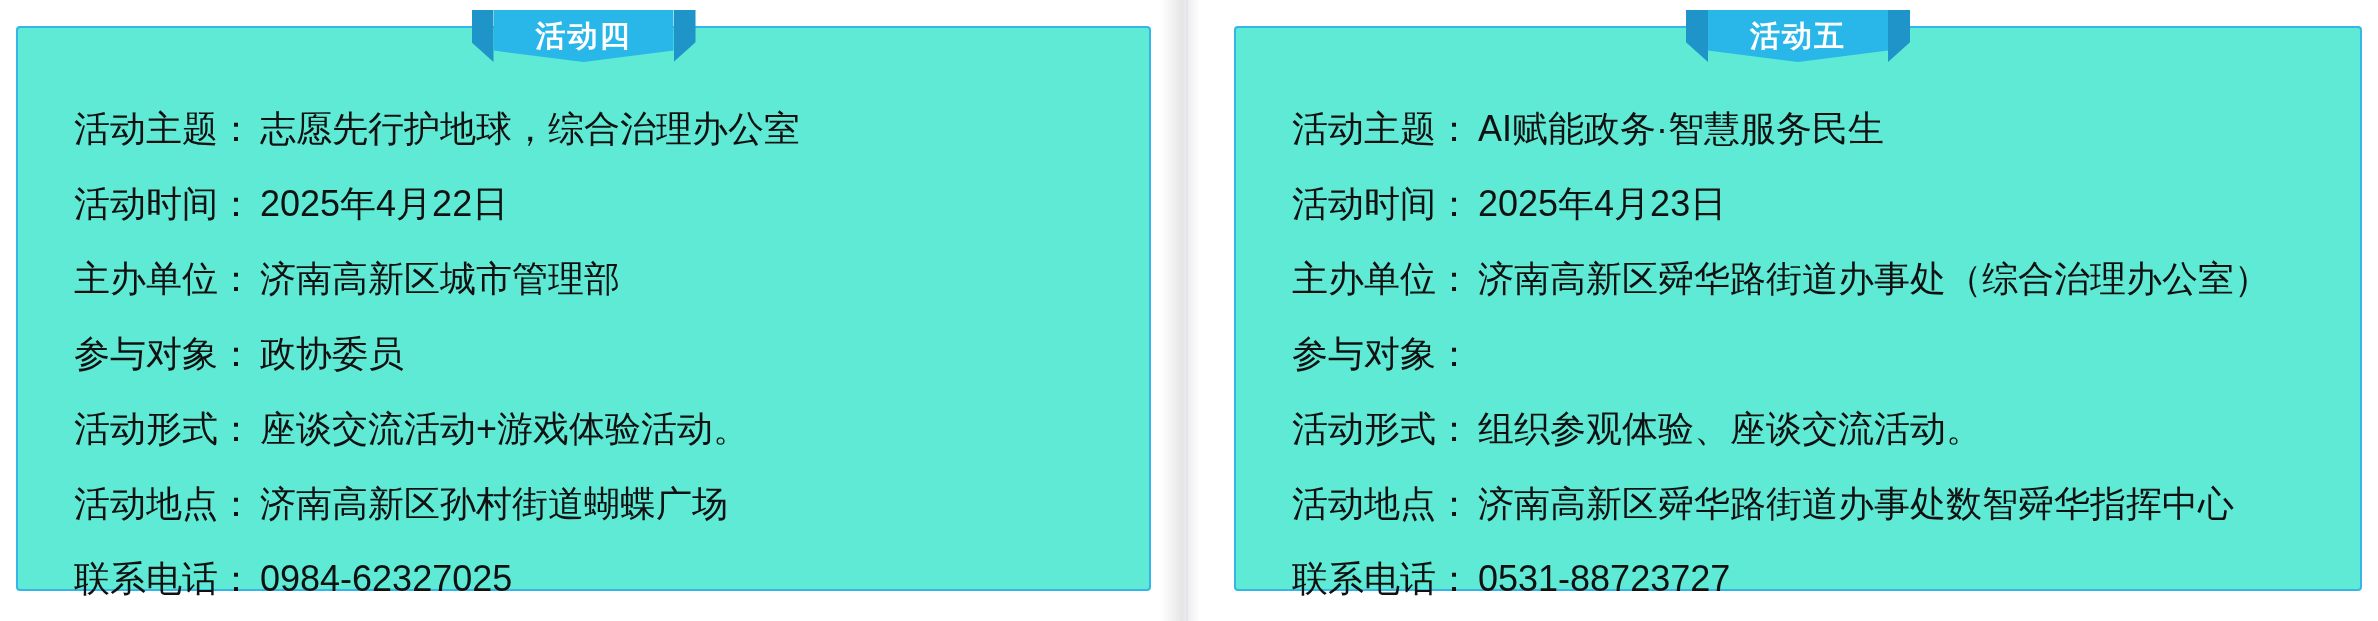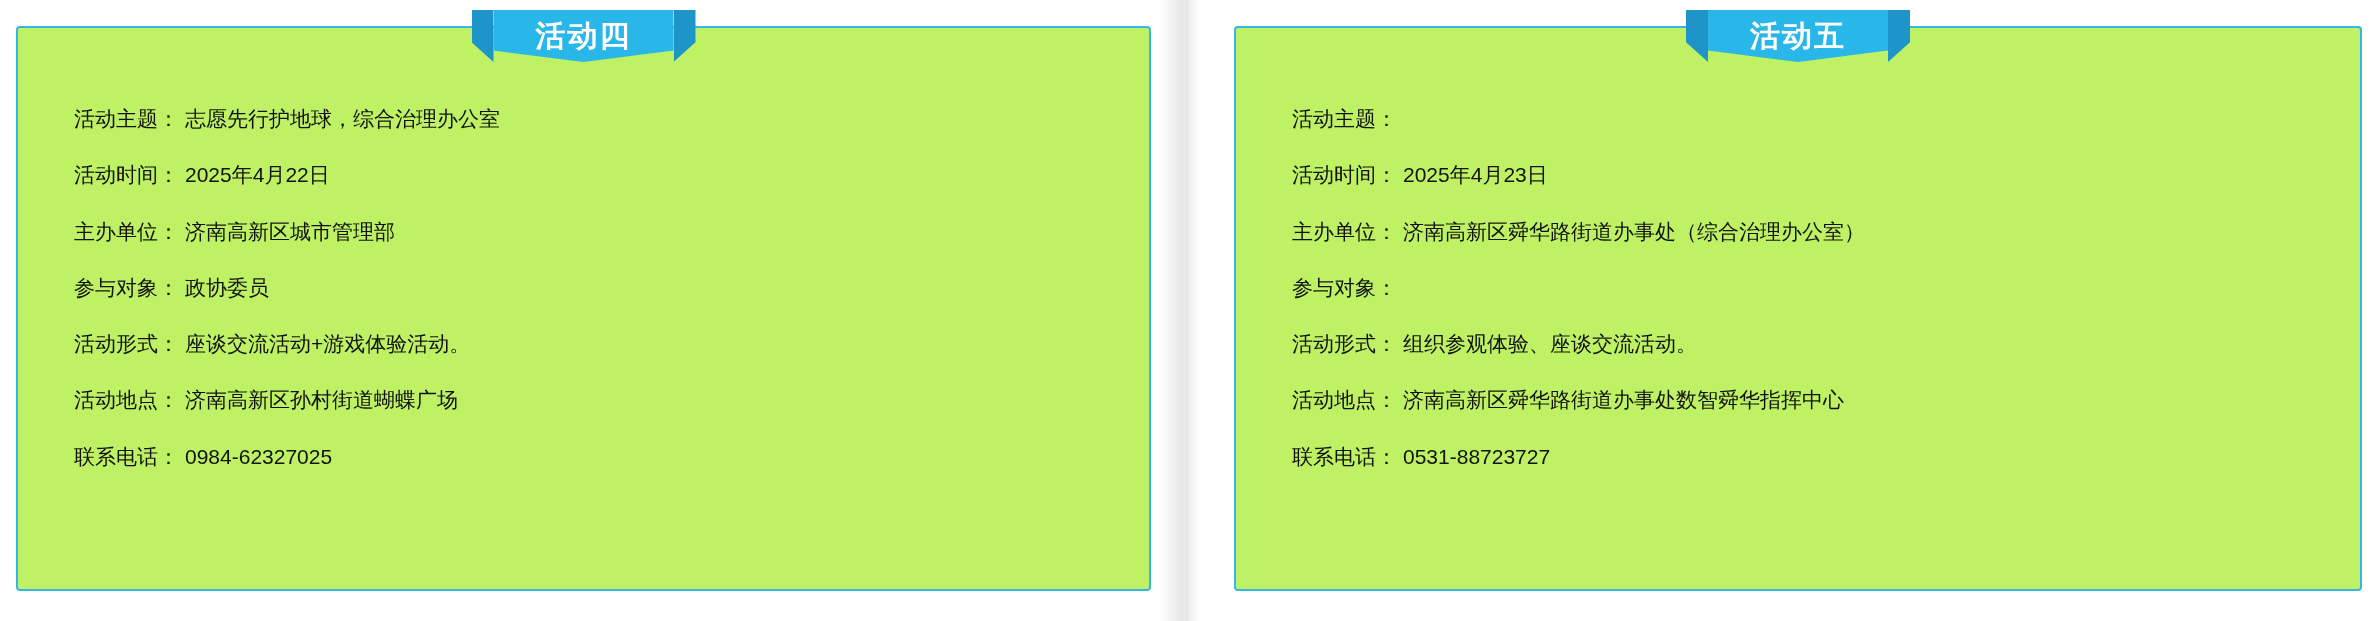--- a/index.html
+++ b/index.html
@@ -38,21 +38,21 @@
     background: #e2e6ea;
     pointer-events: none;
   }
 
   .card {
     position: absolute;
     top: 26px;
     height: 565px;
     border: 2px solid #35b6e8;
     border-radius: 4px;
-    background: #bef264;
+    background: #5eead4;
     box-sizing: border-box;
   }
   .card.left  { left: 16px;   width: 1135px; }
   .card.right { left: 1234px; width: 1128px; padding-left: 40px; }
 
   
   .ribbon {
     position: absolute;
     top: -18px;
     left: 50%;
@@ -90,21 +90,21 @@
     left: 0;
     right: 0;
     top: 78px;
     padding: 0 56px;
     box-sizing: border-box;
   }
   .row {
     display: flex;
     align-items: baseline;
     margin-bottom: 30px;
-    font-size: 21px;
+    font-size: 36px;
     color: #1a1a1a;
     line-height: 1.25;
     white-space: nowrap;
   }
   .row:last-child { margin-bottom: 16px; }
   .row .label {
     flex: 0 0 auto;
     color: #111111;
   }
   .row .value {
@@ -163,20 +163,21 @@
   <div class="card right">
     <div class="ribbon">
       <div class="ribbon-wing left"></div>
       <div class="ribbon-body">活动五</div>
       <div class="ribbon-wing right"></div>
     </div>
 
     <div class="rows">
       <div class="row">
         <span class="label">活动主题：</span>
+        <span class="value">AI赋能政务·智慧服务民生</span>
       </div>
       <div class="row">
         <span class="label">活动时间：</span>
         <span class="value">2025年4月23日</span>
       </div>
       <div class="row">
         <span class="label">主办单位：</span>
         <span class="value">济南高新区舜华路街道办事处（综合治理办公室）</span>
       </div>
       <div class="row">

